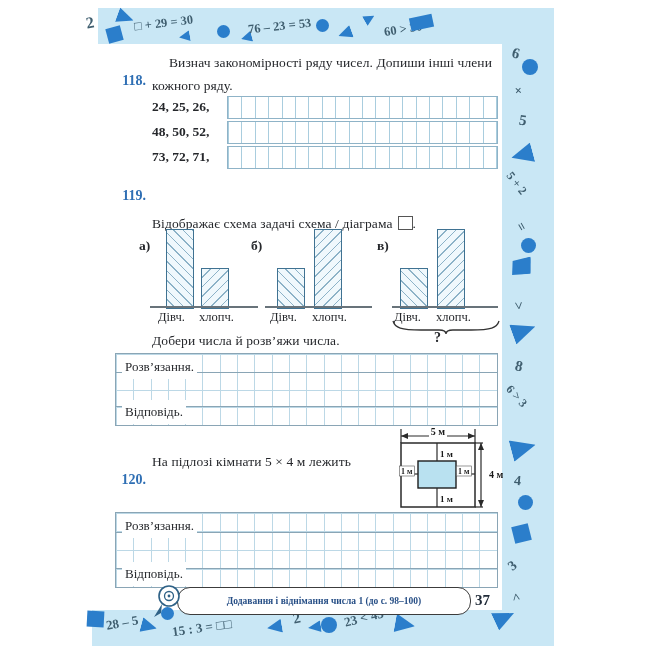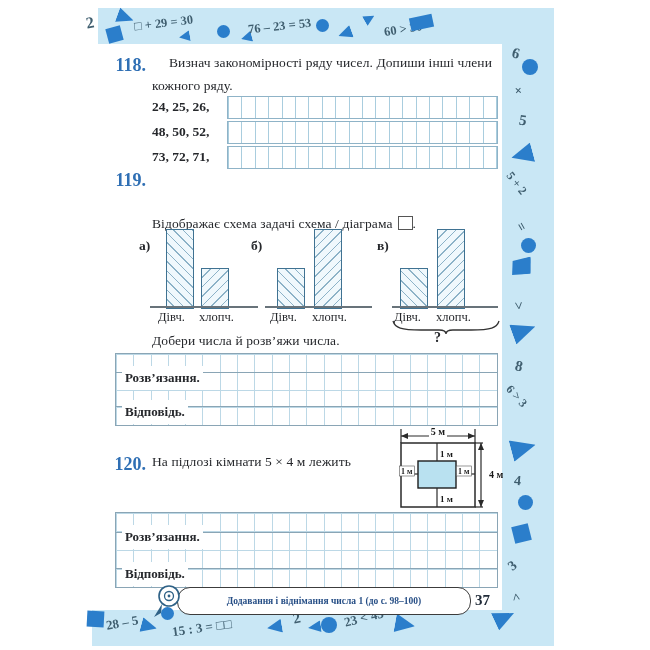--- a/index.html
+++ b/index.html
@@ -12,21 +12,21 @@
   #band-bottom{left:92px;top:610px;width:462px;height:36px;}
   
   .bi{position:absolute;z-index:2;}
   .bi.num,.bi.expr{color:#3f5e6f;font-weight:700;white-space:nowrap;font-family:"Liberation Serif",serif;}
   .bi.circle{background:#2b7ecb;border-radius:50%;}
   .bi.square,.bi.rect{background:#2b7ecb;}
   .bi.triangle{background:#2b7ecb;clip-path:polygon(0 0,100% 50%,0 100%);}
   .bi.triangle-left{background:#2b7ecb;clip-path:polygon(100% 0,0 50%,100% 100%);}
   .bi.quad{background:#2b7ecb;clip-path:polygon(12% 10%,100% 0,88% 100%,0 92%);}
   
-  .tnum{position:absolute;left:110px;width:36px;text-align:right;color:#2f6fb4;font-weight:700;font-size:18px;}
+  .tnum{position:absolute;left:110px;width:36px;text-align:right;color:#2f6fb4;font-weight:700;font-size:14px;margin-top:18px;}
   .para{position:absolute;font-size:13.5px;white-space:nowrap;letter-spacing:0.1px;}
   .seq{position:absolute;left:152px;font-weight:700;font-size:13.5px;}
   .var{font-style:italic;margin:0 4px;}
   .sq{display:inline-block;width:13px;height:12px;border:1.2px solid #555;vertical-align:-2px;margin-left:5px;background:#fff;}
   
   .strip{position:absolute;left:227px;width:269px;height:21px;border:1.2px solid #8fb3c7;
          background-image:repeating-linear-gradient(to right,#a9cdde 0 1px,transparent 1px 13.4px);background-color:#fff;}
   
   .bar{position:absolute;width:26px;border:1.5px solid #3f7292;background-color:#f0f8fc;}
   .h45{background-image:repeating-linear-gradient(45deg,transparent 0 5.5px,#8cb2c7 5.5px 6.7px);}
@@ -38,21 +38,21 @@
   .axlbl{position:absolute;top:310px;font-size:12.5px;}
   
   .solbox{position:absolute;left:115px;width:381px;border:1.2px solid #8aa5b5;background-color:#fff;}
   #solbox1{top:353px;height:71px;
      background-image:repeating-linear-gradient(to right,#bcd8e6 0 1px,transparent 1px 17.3px),
                       repeating-linear-gradient(to bottom,#bcd8e6 0 1px,transparent 1px 17.75px);}
   #solbox2{top:512px;height:74px;
      background-image:repeating-linear-gradient(to right,#bcd8e6 0 1px,transparent 1px 17.3px),
                       repeating-linear-gradient(to bottom,#bcd8e6 0 1px,transparent 1px 18.5px);}
   .dline{position:absolute;left:0;right:0;height:1px;background:#8aa5b5;}
-  .sol-label{position:absolute;left:6px;top:1px;font-weight:700;font-size:13px;background:#fff;padding:4px 3px;white-space:nowrap;margin-top:11px;}
+  .sol-label{position:absolute;left:6px;top:1px;font-weight:400;font-size:13px;background:#fff;padding:4px 3px;white-space:nowrap;}
   .ans-label{top:auto;bottom:1px;}
   
   .pill{position:absolute;left:177px;top:587px;width:292px;height:26px;border:1.6px solid #3c3c3c;border-radius:13px;
         background:#fff;z-index:5;display:flex;align-items:center;justify-content:center;}
   .pill span{font-size:9.5px;font-weight:700;color:#274f86;white-space:nowrap;}
   .pagenum{position:absolute;left:475px;top:592px;font-size:15px;font-weight:700;color:#202b38;}
   svg text{font-family:"Liberation Serif",serif;}
 </style>
 </head>
 <body>

